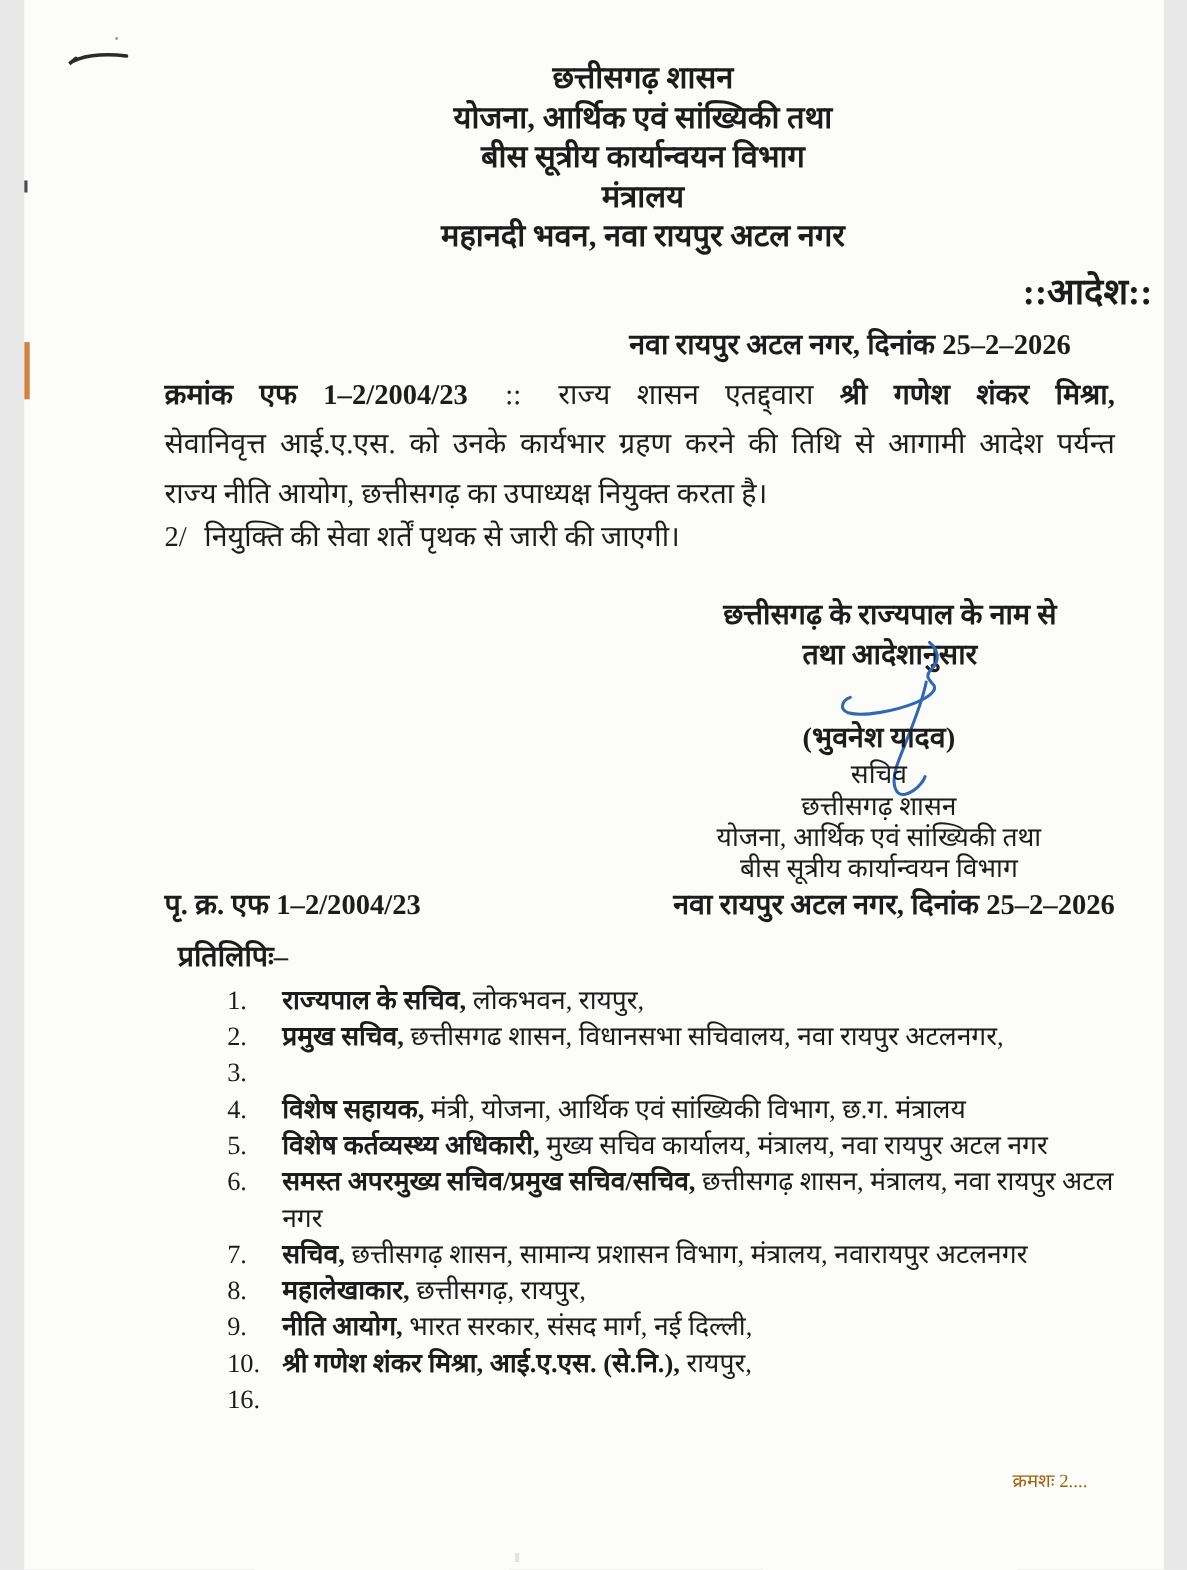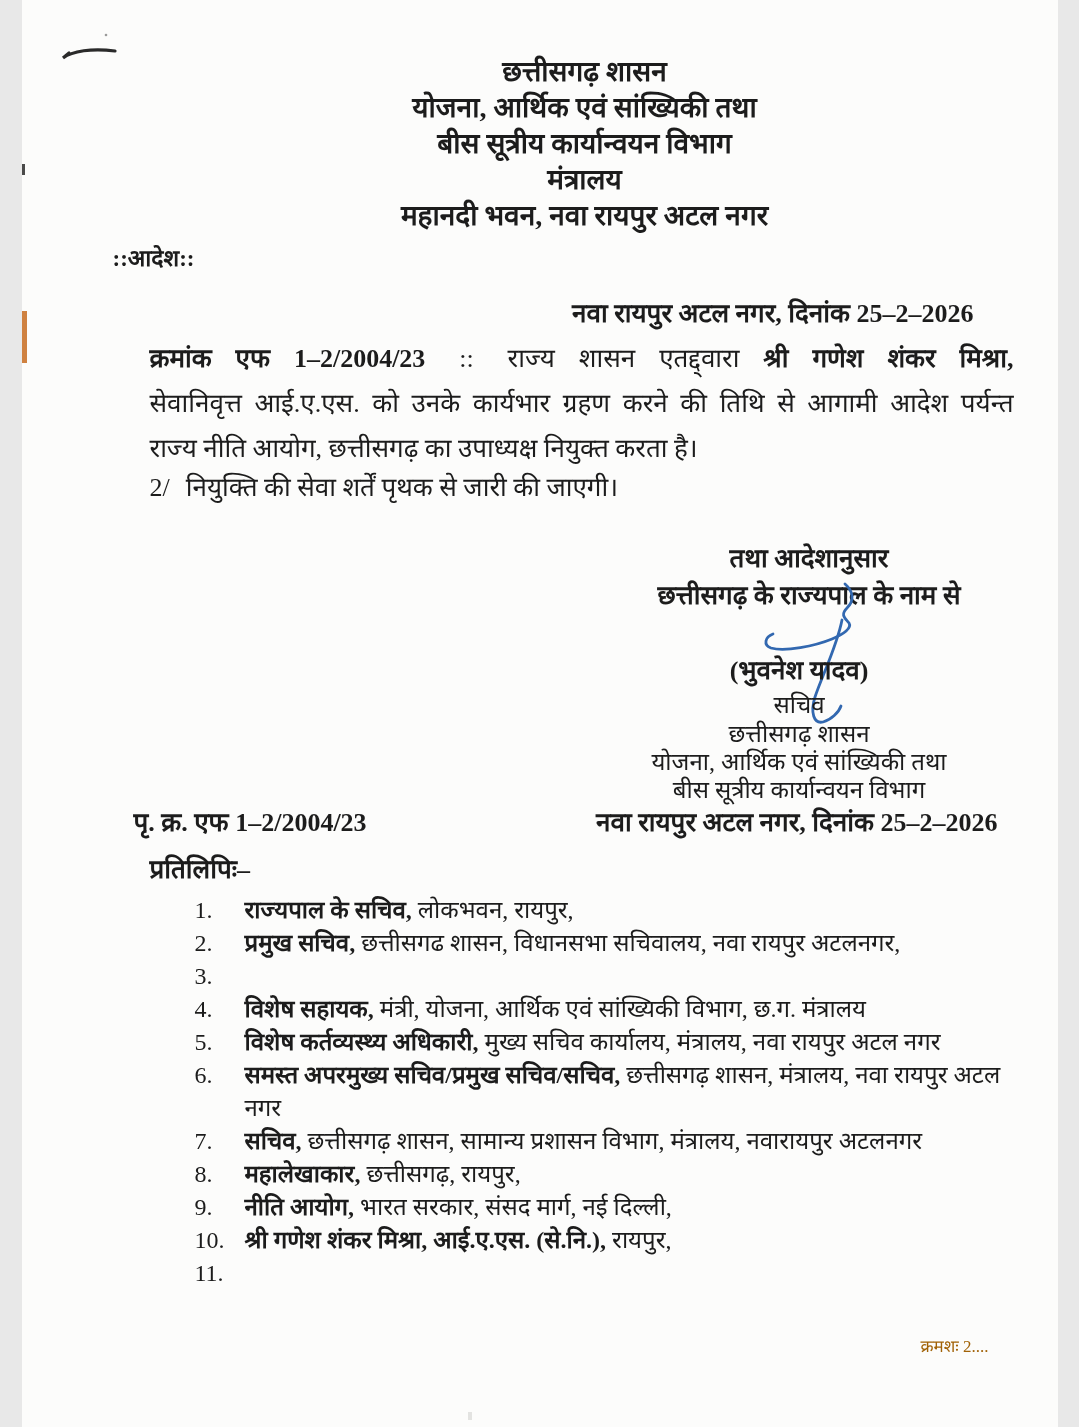--- a/index.html
+++ b/index.html
@@ -9,45 +9,45 @@
     margin:0 auto;
     background:#fcfcfb;
     font-family:"Liberation Serif", "DejaVu Sans", serif;
     color:#1c1c1c;
     overflow:hidden;
   }
   .abs{position:absolute;}
   
   .header{top:54px;left:103px;width:920px;text-align:center;
           font-weight:bold;font-size:28px;line-height:36px;}
-  .order-title{top:241px;left:91px;width:920px;text-align:left;
-          font-weight:bold;font-size:23px;}
+  .order-title{top:241px;left:106px;width:920px;text-align:right;
+          font-weight:bold;font-size:33px;}
   
   .dateline-top{top:294px;right:84px;font-weight:bold;font-size:26px;white-space:nowrap;}
   
   .order-para{top:336px;left:128px;width:864px;font-size:26px;line-height:45px;}
   .jline{text-align:justify;text-align-last:justify;}
   .bold{font-weight:bold;}
   .sep{padding:0 10px;}
   .clause{top:468px;left:128px;font-size:26px;white-space:nowrap;}
   .clause-text{margin-left:16px;}
   
   .authority{top:540px;left:595px;width:385px;text-align:center;
              font-weight:bold;font-size:26px;line-height:37px;}
   
   .sig-box{top:574px;left:716px;width:140px;height:160px;pointer-events:none;}
   
   .signatory{top:657px;left:555px;width:445px;text-align:center;font-size:24px;line-height:28px;}
   .signatory .name{font-weight:bold;font-size:26px;margin-bottom:6px;}
   .signatory .org1{margin-top:1px;}
   
-  .endorsement{top:803px;left:112px;width:864px;display:flex;
+  .endorsement{top:803px;left:128px;width:864px;display:flex;
                justify-content:space-between;font-weight:bold;font-size:26px;}
   
-  .copies{top:850px;left:128px;width:878px;}
+  .copies{top:850px;left:140px;width:878px;}
   .copies-heading{font-weight:bold;font-size:26px;}
   .copy-list{margin-top:8px;}
   .copy-item{display:flex;font-size:24px;line-height:33px;margin-bottom:0px;}
   .copy-num{width:50px;flex:0 0 50px;padding-left:45px;box-sizing:content-box;}
   .copy-text{flex:1;}
   
   .footer-note{top:1334px;left:899px;font-size:17px;color:#a16207;}
   
   .edge-dash{top:164px;left:0;width:3px;height:11px;background:#4a4a4a;}
   .edge-orange{top:311px;left:0;width:5px;height:52px;background:#cf8140;}
@@ -90,22 +90,22 @@
     </div>
     <div class="jline">सेवानिवृत्त आई.ए.एस. को उनके कार्यभार ग्रहण करने की तिथि से आगामी आदेश पर्यन्त</div>
     <div>राज्य नीति आयोग, छत्तीसगढ़ का उपाध्यक्ष नियुक्त करता है।</div>
   </div>
 
   <div class="abs clause">
     <span>2/</span><span class="clause-text">नियुक्ति की सेवा शर्तें पृथक से जारी की जाएगी।</span>
   </div>
 
   <div class="abs authority">
+    <div>छत्तीसगढ़ के राज्यपाल के नाम से</div>
     <div>तथा आदेशानुसार</div>
-    <div>छत्तीसगढ़ के राज्यपाल के नाम से</div>
   </div>
 
   <div class="abs sig-box">
     <svg width="140" height="160" viewBox="716 574 140 160">
       <path d="M 823 584 C 831 591, 833 600, 825 608 C 818 615, 823 618, 827 623 C 830 628, 822 634, 810 639 C 793 646, 763 652, 749 648 C 741 645, 743 637, 751 634" fill="none" stroke="#3268b0" stroke-width="2.8" stroke-linecap="round"></path>
       <path d="M 820 620 C 815 646, 800 676, 793 697 C 788 713, 792 724, 801 722 C 809 720, 817 712, 819 706" fill="none" stroke="#3268b0" stroke-width="2.8" stroke-linecap="round"></path>
     </svg>
   </div>
 
   <div class="abs signatory">
@@ -158,21 +158,21 @@
       </div>
       <div class="copy-item">
         <span class="copy-num">9.</span>
         <span class="copy-text"><b>नीति आयोग,</b><span> भारत सरकार, संसद मार्ग, नई दिल्ली,</span></span>
       </div>
       <div class="copy-item">
         <span class="copy-num">10.</span>
         <span class="copy-text"><b>श्री गणेश शंकर मिश्रा, आई.ए.एस. (से.नि.),</b><span> रायपुर,</span></span>
       </div>
       <div class="copy-item">
-        <span class="copy-num">11.</span>
+        <span class="copy-num">16.</span>
       </div>
 
     </div>
   </div>
 
   <div class="abs footer-note">क्रमशः 2....</div>
 
 </div>
 
 </body></html>

